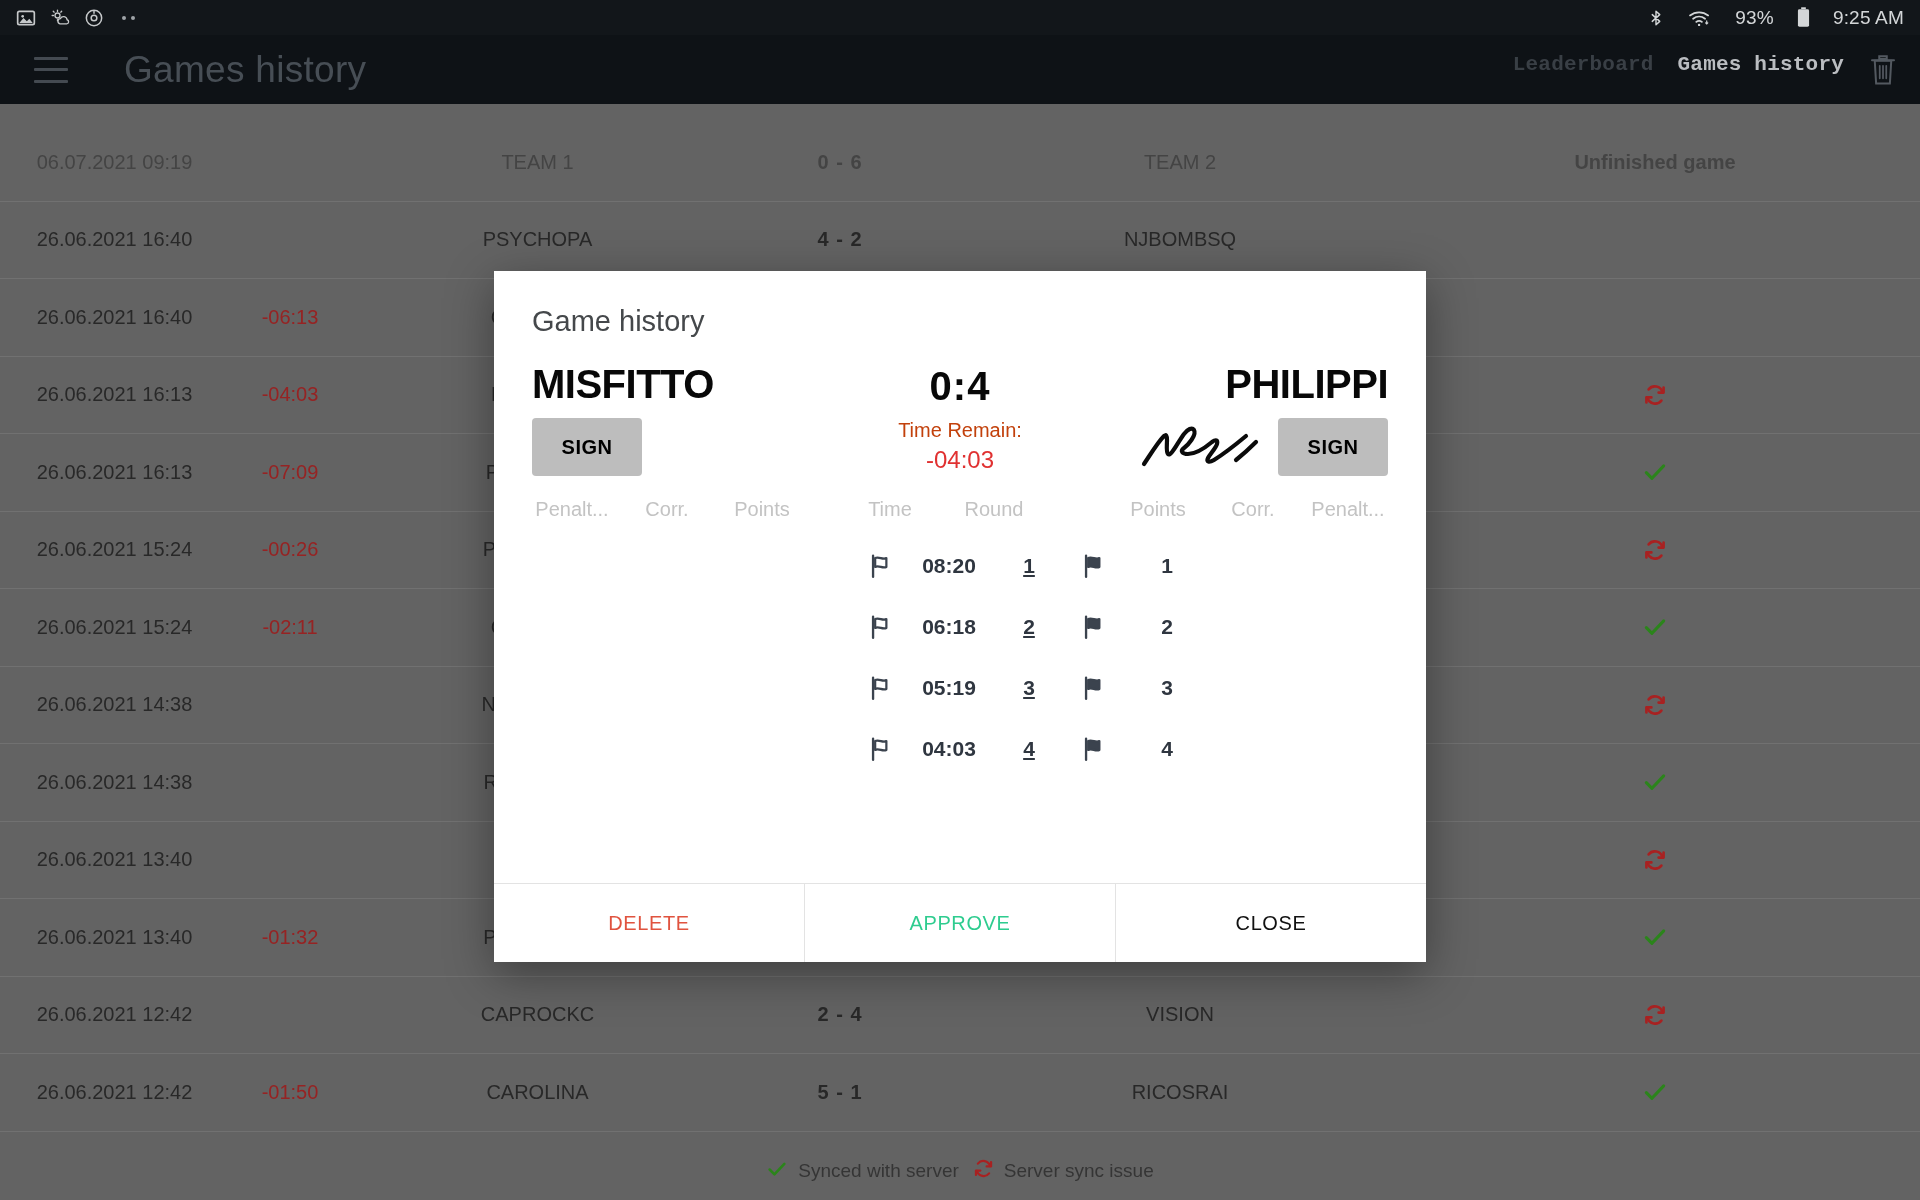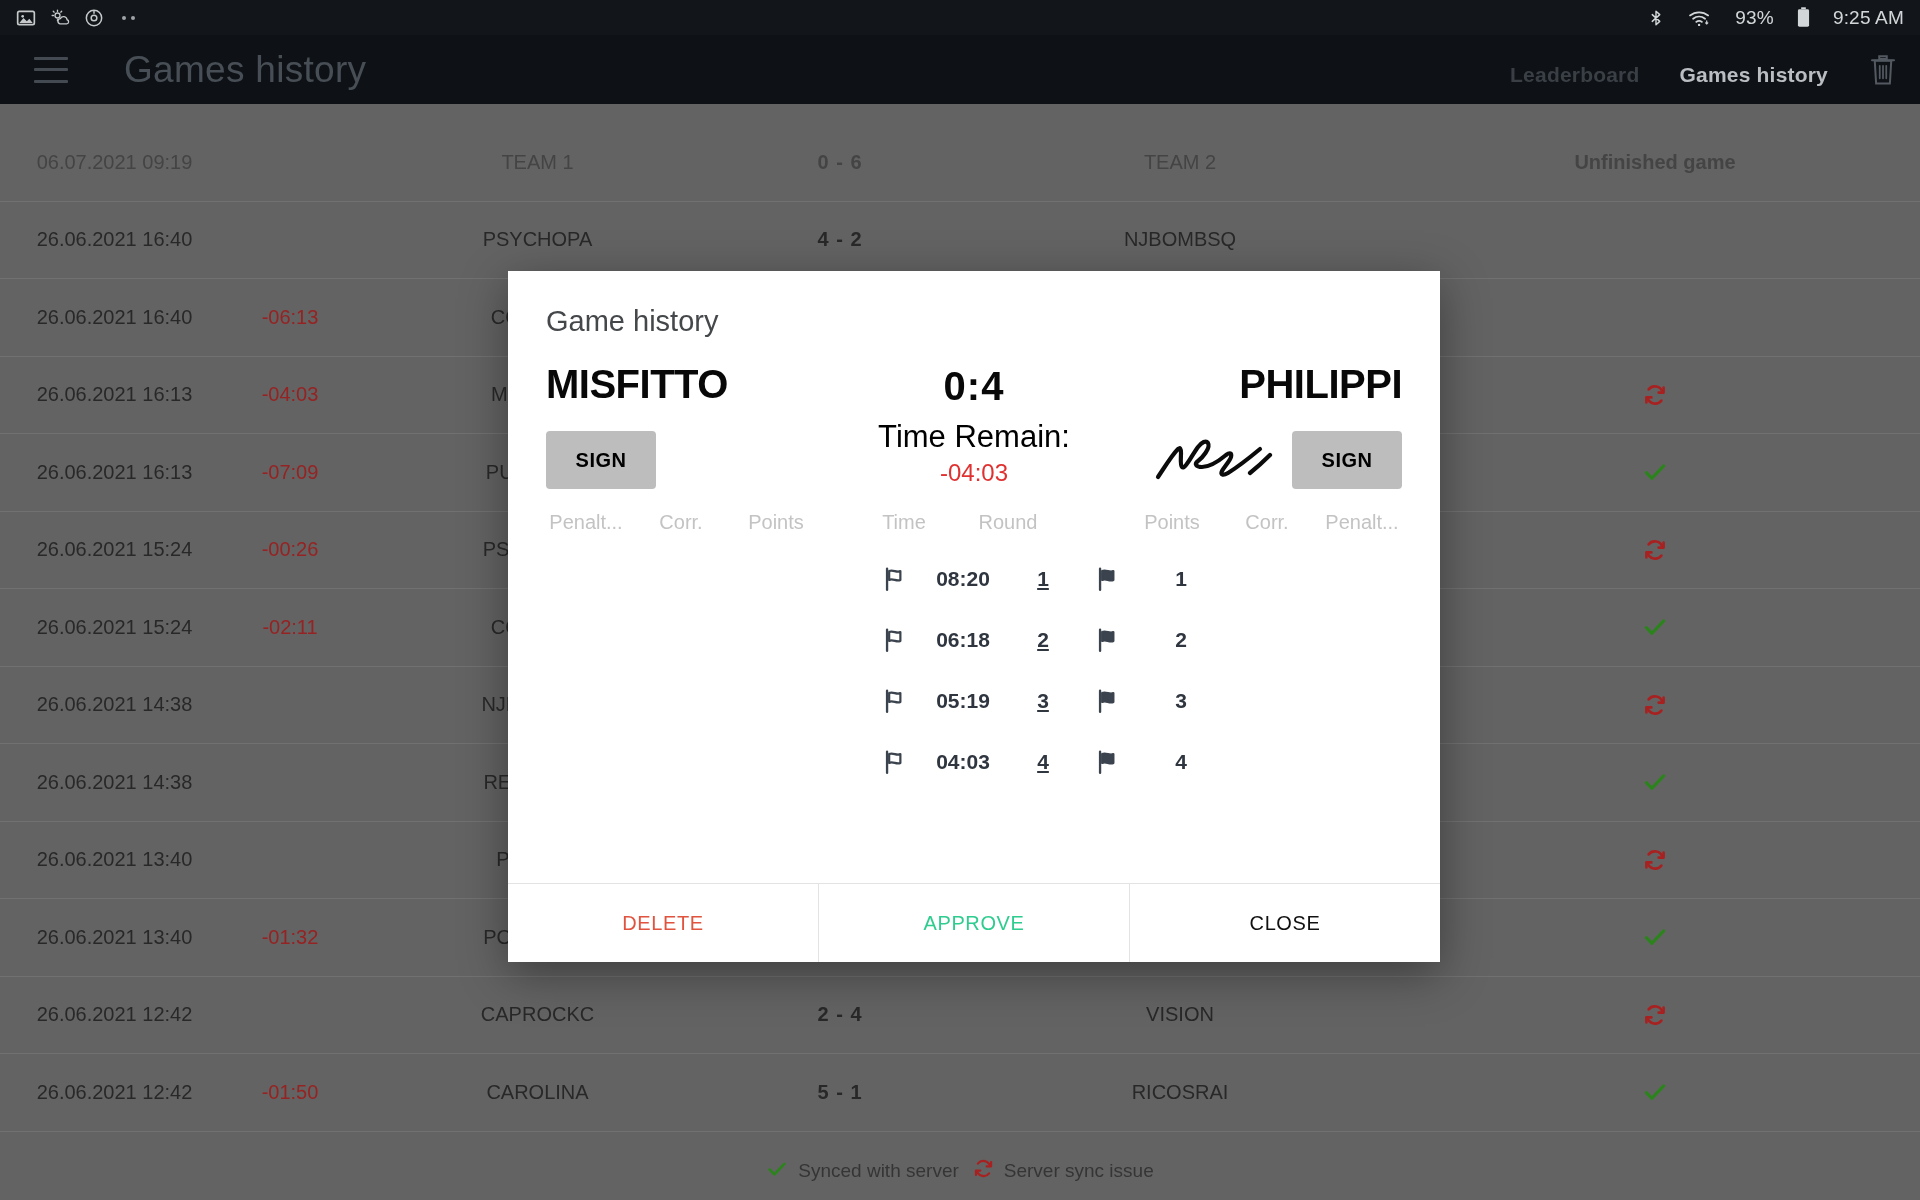--- a/index.html
+++ b/index.html
@@ -36,21 +36,21 @@
   }
   .hamburger { width: 34px; height: 26px; display: flex; flex-direction: column; justify-content: space-between; cursor: pointer; }
   .hamburger span { display: block; height: 3px; background: #4a5058; border-radius: 1px; }
   .app-title {
     margin-left: 56px;
     font-size: 37px;
     color: #4d545c;
     font-weight: 400;
     letter-spacing: .3px;
   }
-  .appbar-right { margin-left: auto; display: flex; align-items: flex-end; gap: 40px; }
+  .appbar-right { margin-left: auto; display: flex; align-items: flex-start; gap: 24px; font-family: Liberation Mono, monospace; }
   .nav-item { font-size: 21px; font-weight: 700; color: #3e444b; letter-spacing: .2px; cursor: pointer; }
   .nav-item.active { color: #c9ccd0; }
   .trash-icon { width: 30px; height: 34px; cursor: pointer; }
 
   
   .table-wrap {
     position: absolute; top: 104px; left: 0;
     width: 1920px; height: 1038px;
     background: #6b6b6b;
   }
@@ -85,21 +85,21 @@
 
   
   .scrim {
     position: absolute; top: 0; left: 0;
     width: 1920px; height: 1200px;
     background: rgba(0,0,0,0.07);
     pointer-events: none;
   }
   .dialog {
     position: absolute;
-    left: 508px; top: 271px;
+    left: 494px; top: 271px;
     width: 932px; height: 691px;
     background: #ffffff;
     box-shadow: 0 12px 44px rgba(0,0,0,.38);
     display: flex; flex-direction: column;
     overflow: hidden;
   }
   .dlg-title {
     font-size: 29px; color: #45484b;
     padding: 34px 38px 0 38px;
     font-weight: 400;
@@ -109,21 +109,21 @@
     padding: 24px 38px 0 38px;
   }
   .team-name {
     font-size: 40px; font-weight: 800;
     color: #080808; letter-spacing: -0.5px;
     width: 260px;
   }
   .team-name.right { text-align: right; }
   .center-col { flex: 1; text-align: center; padding-top: 2px; }
   .big-score { font-size: 40px; font-weight: 800; color: #080808; letter-spacing: 1px; }
-  .time-remain-label { font-size: 31px; color: #000000; margin-top: 10px; }
+  .time-remain-label { font-size: 20px; color: #c2410c; margin-top: 10px; }
   .time-remain-val { font-size: 24px; color: #e03131; margin-top: 4px; }
 
   .sign-row { display: flex; align-items: center; padding: 0 38px; margin-top: -56px; }
   .sign-btn {
     width: 110px; height: 58px;
     background: #bdbdbd; color: #000000;
     border: none; border-radius: 4px;
     font-size: 20px; font-weight: 700; letter-spacing: .5px;
     cursor: pointer;
     font-family: "Liberation Sans", sans-serif;

